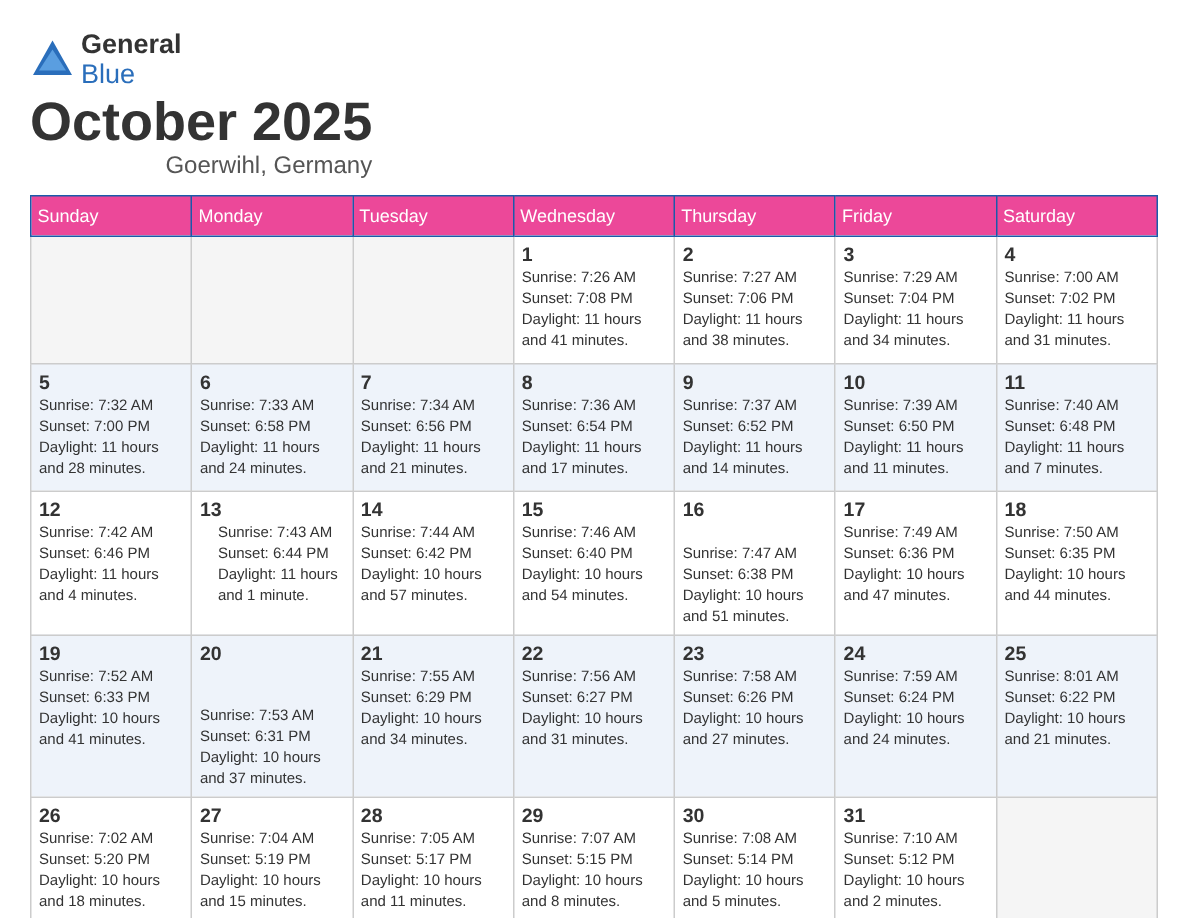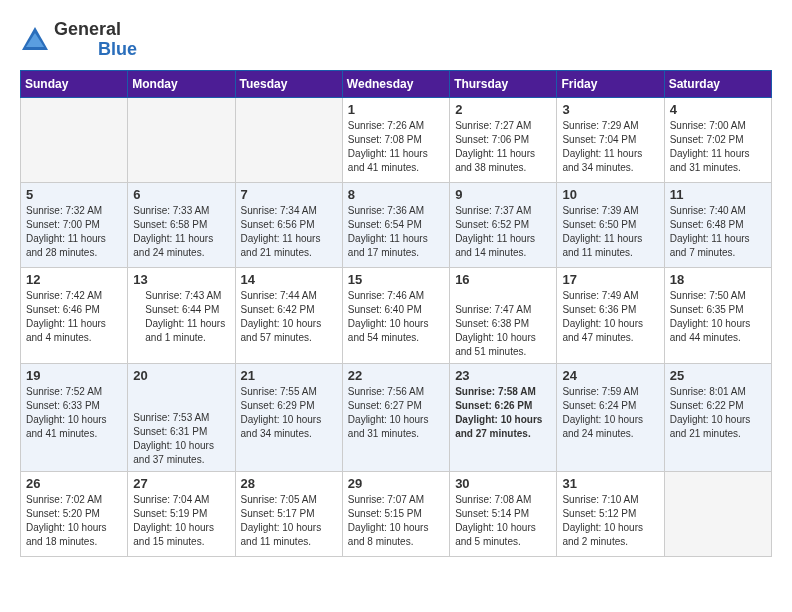--- a/index.html
+++ b/index.html
@@ -26,23 +26,22 @@
       flex-direction: column;
       line-height: 1.1;
     }
     .logo-general {
       font-size: 18px;
       font-weight: bold;
       color: #333;
     }
     .logo-blue {
       font-size: 18px;
-      font-weight: bold;
+      font-weight: normal;
       color: #2a6ebb;
-      margin-left: 44px;
     }
     .logo-icon {
       width: 30px;
       height: 30px;
       margin-right: 4px;
     }
     .title-block {
       text-align: right;
     }
     .month-title {
@@ -53,24 +52,24 @@
     .location {
       font-size: 16px;
       color: #555;
     }
     table {
       width: 100%;
       border-collapse: collapse;
       table-layout: fixed;
     }
     th {
-      background-color: #4c1d95;
+      background-color: #ec4899;
       color: #fff;
       font-size: 12px;
-      font-weight: bold;
+      font-weight: normal;
       padding: 6px 4px;
       text-align: left;
       border: 1px solid #1a5aaa;
     }
     td {
       border: 1px solid #ccc;
       vertical-align: top;
       padding: 4px 5px;
       font-size: 10px;
       color: #333;
@@ -102,20 +101,22 @@
     <svg class="logo-icon" viewBox="0 0 30 30">
       <polygon points="15,2 28,25 2,25" fill="#2a6ebb"></polygon>
       <polygon points="15,8 24,22 6,22" fill="#5a9ee0"></polygon>
     </svg>
     <div class="logo-text">
       <span class="logo-general">General</span>
       <span class="logo-blue">Blue</span>
     </div>
   </div>
   <div class="title-block">
+    <div class="month-title">October 2025</div>
+    <div class="location">Goerwihl, Germany</div>
   </div>
 </div>
 
 <table>
   <thead>
     <tr>
     <th>Sunday</th>
         <th>Monday</th>
         <th>Tuesday</th>
         <th>Wednesday</th>
@@ -284,21 +285,21 @@
         </td>
         <td class="alt-row">
           <span class="day-num">22</span>
           <div class="day-info" style="white-space: pre-line;">Sunrise: 7:56 AM
 Sunset: 6:27 PM
 Daylight: 10 hours
 and 31 minutes.</div>
         </td>
         <td class="alt-row">
           <span class="day-num">23</span>
-          <div class="day-info" style="white-space: pre-line; font-weight: bold;">Sunrise: 7:58 AM
+          <div class="day-info" style="white-space: pre-line;">Sunrise: 7:58 AM
 Sunset: 6:26 PM
 Daylight: 10 hours
 and 27 minutes.</div>
         </td>
         <td class="alt-row">
           <span class="day-num">24</span>
           <div class="day-info" style="white-space: pre-line;">Sunrise: 7:59 AM
 Sunset: 6:24 PM
 Daylight: 10 hours
 and 24 minutes.</div>

